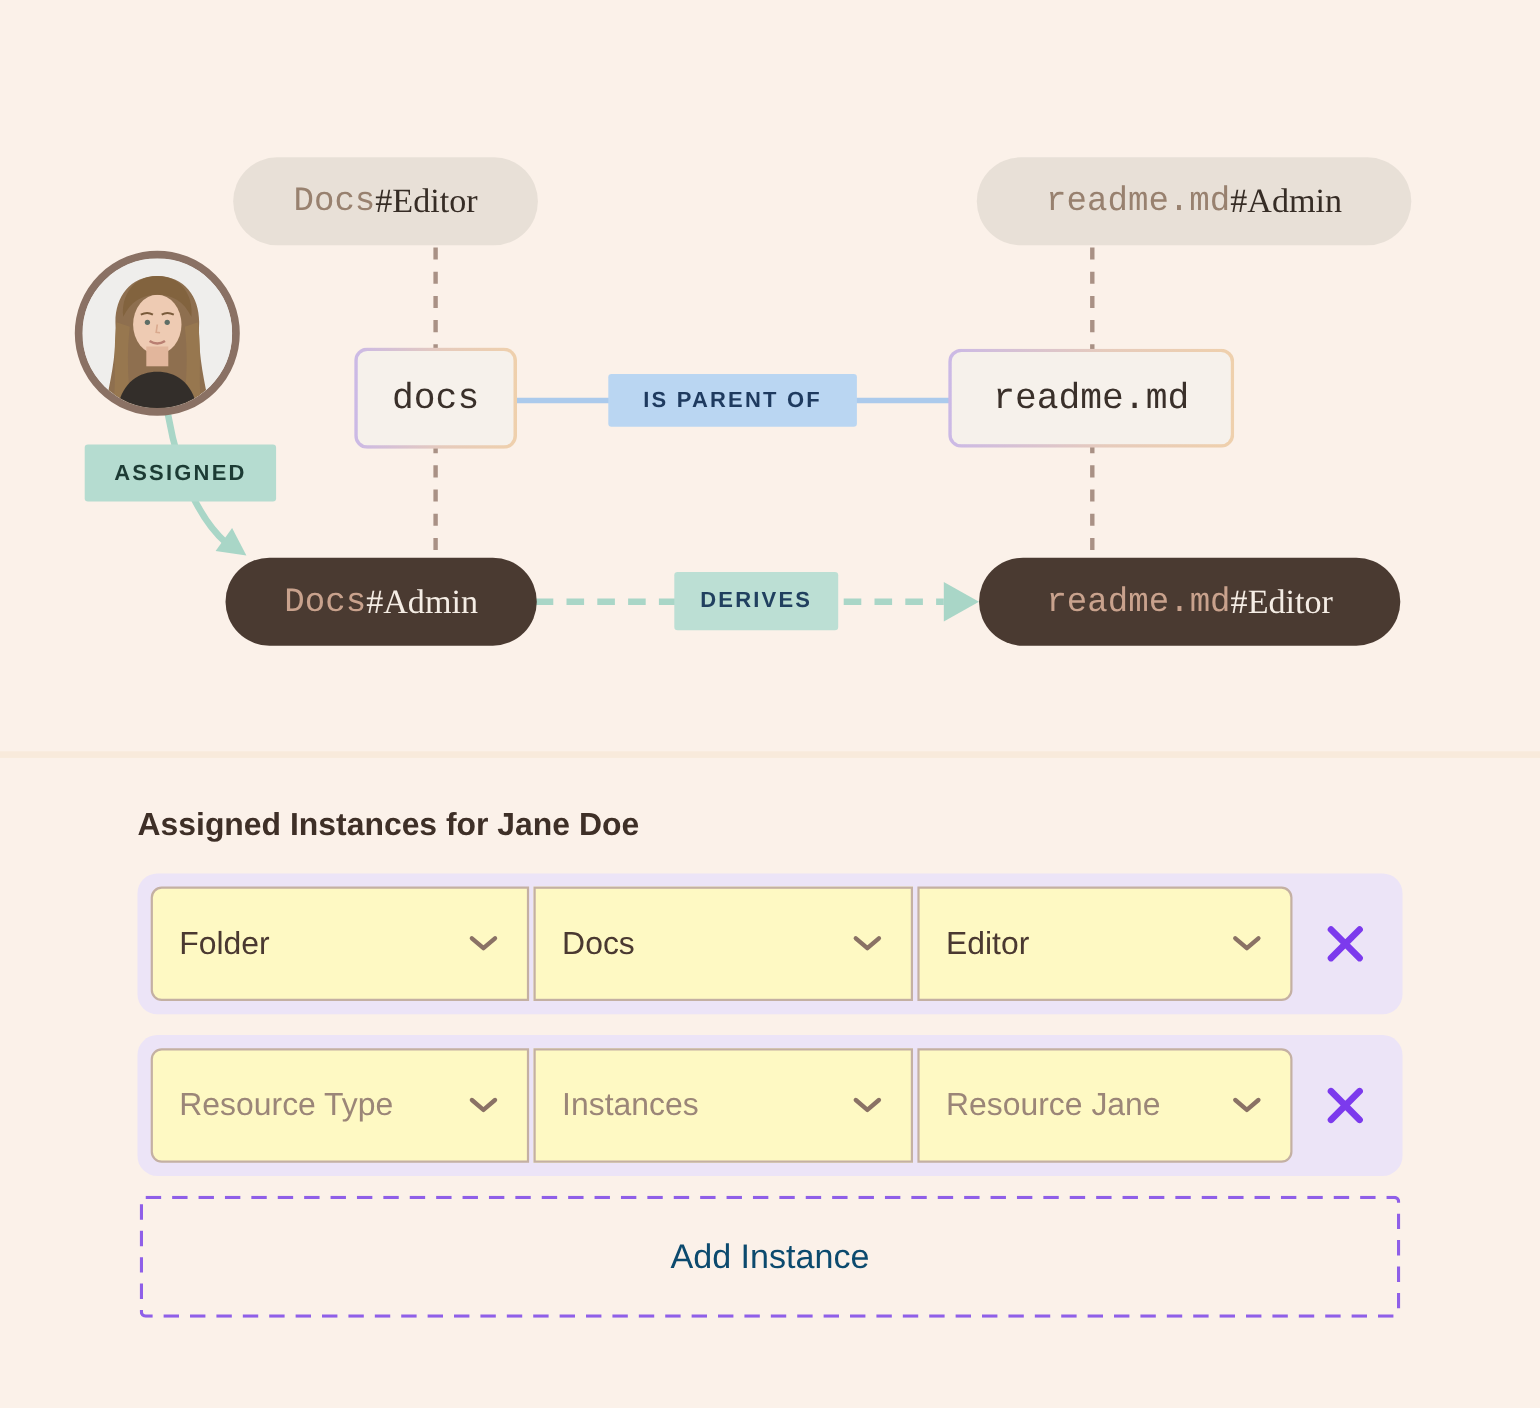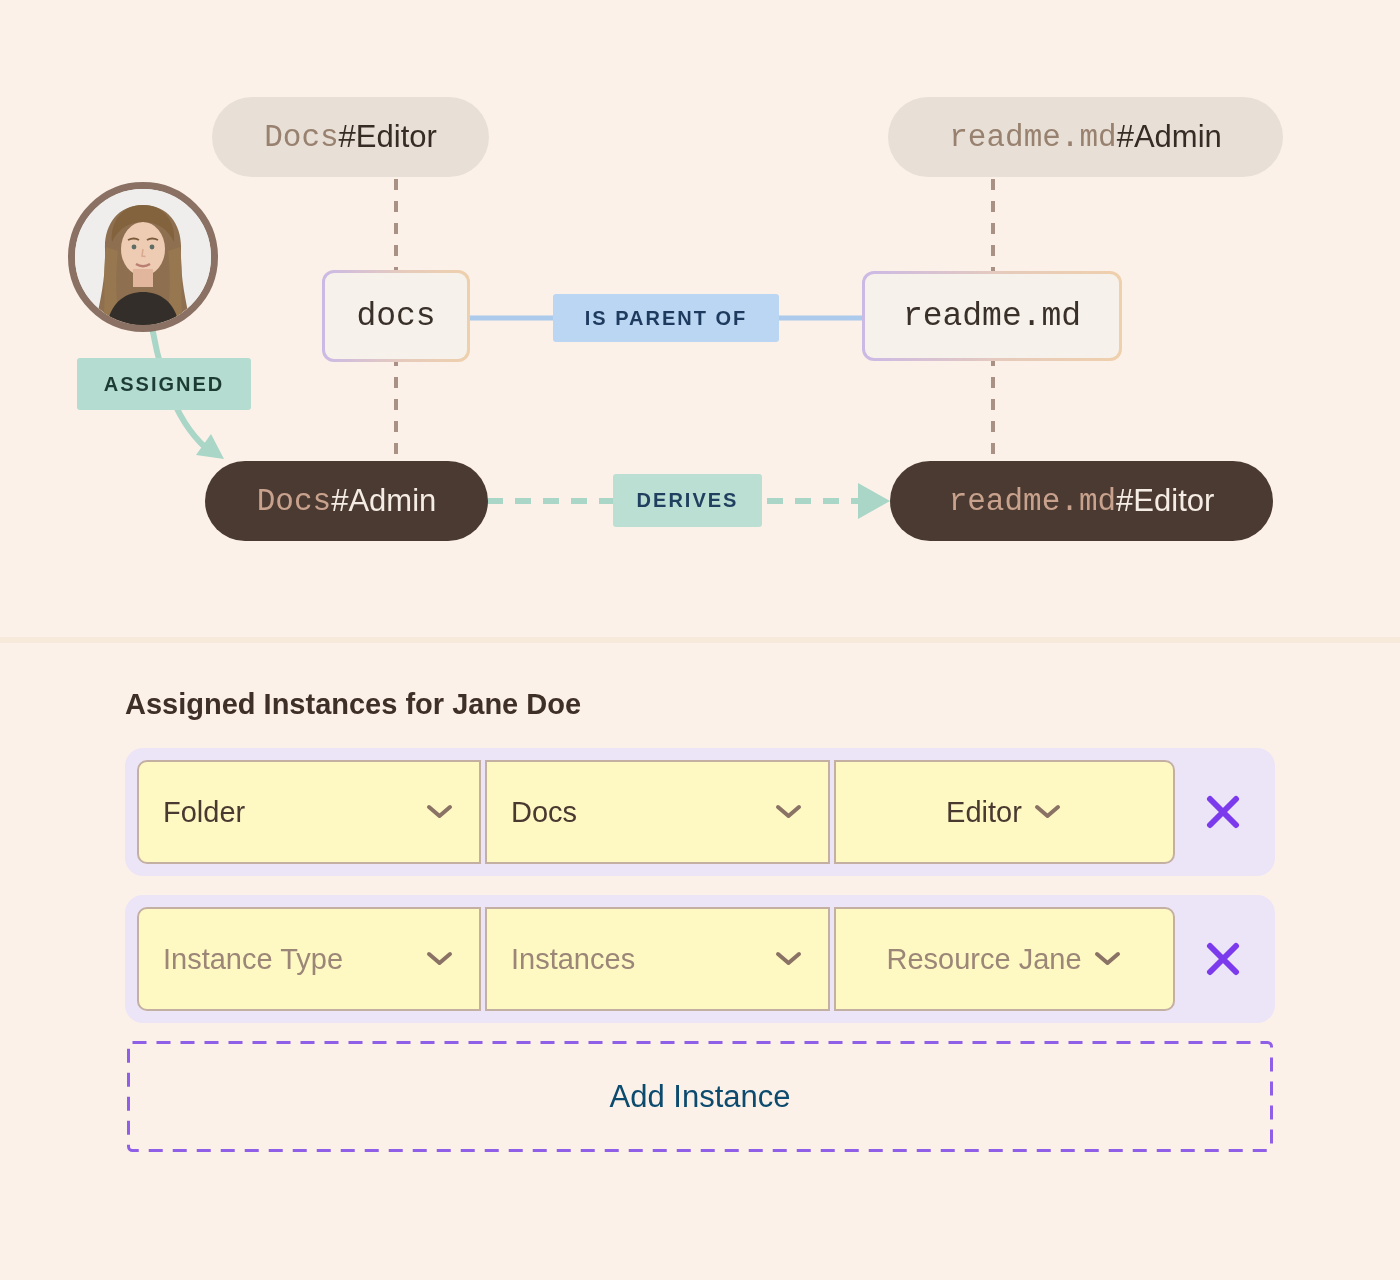--- a/index.html
+++ b/index.html
@@ -1,28 +1,28 @@
 <!DOCTYPE html>
 <html><head>
 <meta charset="utf-8">
 <style>
   * { margin:0; padding:0; box-sizing:border-box; }
   html,body { width:1400px; height:1280px; }
   body { font-family:"Liberation Sans", sans-serif; background:#FBF1E9; position:relative; overflow:hidden; }
 
-  .canvas { position:absolute; inset:0; width:1400px; height:1152px; }
+  .canvas { position:absolute; inset:0; width:1400px; height:1152px;margin-top:46px; }
 
   
   .diagram { position:absolute; left:0; top:0; width:1400px; height:640px; }
   .connectors { position:absolute; left:0; top:0; z-index:0; }
 
   .pill { position:absolute; z-index:2; border-radius:999px; display:flex; align-items:center;
           justify-content:center; font-size:31px; white-space:nowrap; }
   .pill .res { font-family:"Liberation Mono", monospace; }
-  .pill .role { font-family:Liberation Sans, sans-serif; font-weight:500; }
+  .pill .role { font-family:Liberation Serif, serif; font-weight:500; }
   .pill.light { background:#E8E0D7; }
   .pill.light .res { color:#98816F; }
   .pill.light .role { color:#362C25; }
   .pill.dark { background:#4A3A31; }
   .pill.dark .res { color:#C9A28D; }
   .pill.dark .role { color:#F5EDE5; }
 
   .node { position:absolute; z-index:2; border:3px solid transparent; border-radius:12px;
           display:flex; align-items:center; justify-content:center;
           font-family:"Liberation Mono", monospace; font-size:33px; color:#3A302A;
@@ -49,21 +49,21 @@
   .assign-row { position:absolute; left:125px; width:1150px; height:128px;
                 background:#ECE4F7; border-radius:18px; }
   .assign-row.row-1 { top:105px; }
   .assign-row.row-2 { top:252px; }
 
   .selects { position:absolute; left:12px; top:12px; bottom:12px; display:flex; gap:4px; }
   .select { background:#fef9c3; border:2px solid #C4B0A3; display:flex; align-items:center;
             justify-content:space-between; padding:0 26px 0 24px; font-size:29px; color:#4A3931;
             cursor:pointer; }
   .select:first-child { border-radius:10px 0 0 10px; }
-  .select:last-child  { border-radius:0 10px 10px 0;justify-content:center; }
+  .select:last-child  { border-radius:0 10px 10px 0; }
   .select.w1 { width:344px; } .select.w2 { width:345px; } .select.w3 { width:341px; }
   .assign-row.placeholder .select { color:#9B8678; }
   .chev { flex:0 0 auto; margin-left:12px; display:flex; }
 
   .remove-btn { position:absolute; right:26px; top:50%; transform:translateY(-50%);
                 width:52px; height:52px; display:flex; align-items:center; justify-content:center;
                 background:none; border:none; cursor:pointer; }
 
   .add-btn { position:absolute; left:127px; top:398px; width:1146px; height:111px;
              background:none; border:none; display:flex; align-items:center; justify-content:center;
@@ -183,21 +183,21 @@
       <button class="remove-btn">
         <svg width="34" height="34" viewBox="0 0 34 34">
           <path d="M4 4 L30 30 M30 4 L4 30" stroke="#7C3AED" stroke-width="6" stroke-linecap="round"></path>
         </svg>
       </button>
     </div>
 
     <div class="assign-row row-2 placeholder">
       <div class="selects">
         <div class="select w1">
-          <span>Instance Type</span>
+          <span>Resource Type</span>
           <span class="chev">
             <svg width="27" height="16" viewBox="0 0 27 16">
                 <path d="M3 3 L13.5 12 L24 3" fill="none" stroke="#8A7265" stroke-width="4" stroke-linecap="round" stroke-linejoin="round"></path>
               </svg>
           </span>
         </div>
         <div class="select w2">
           <span>Instances</span>
           <span class="chev">
             <svg width="27" height="16" viewBox="0 0 27 16">

